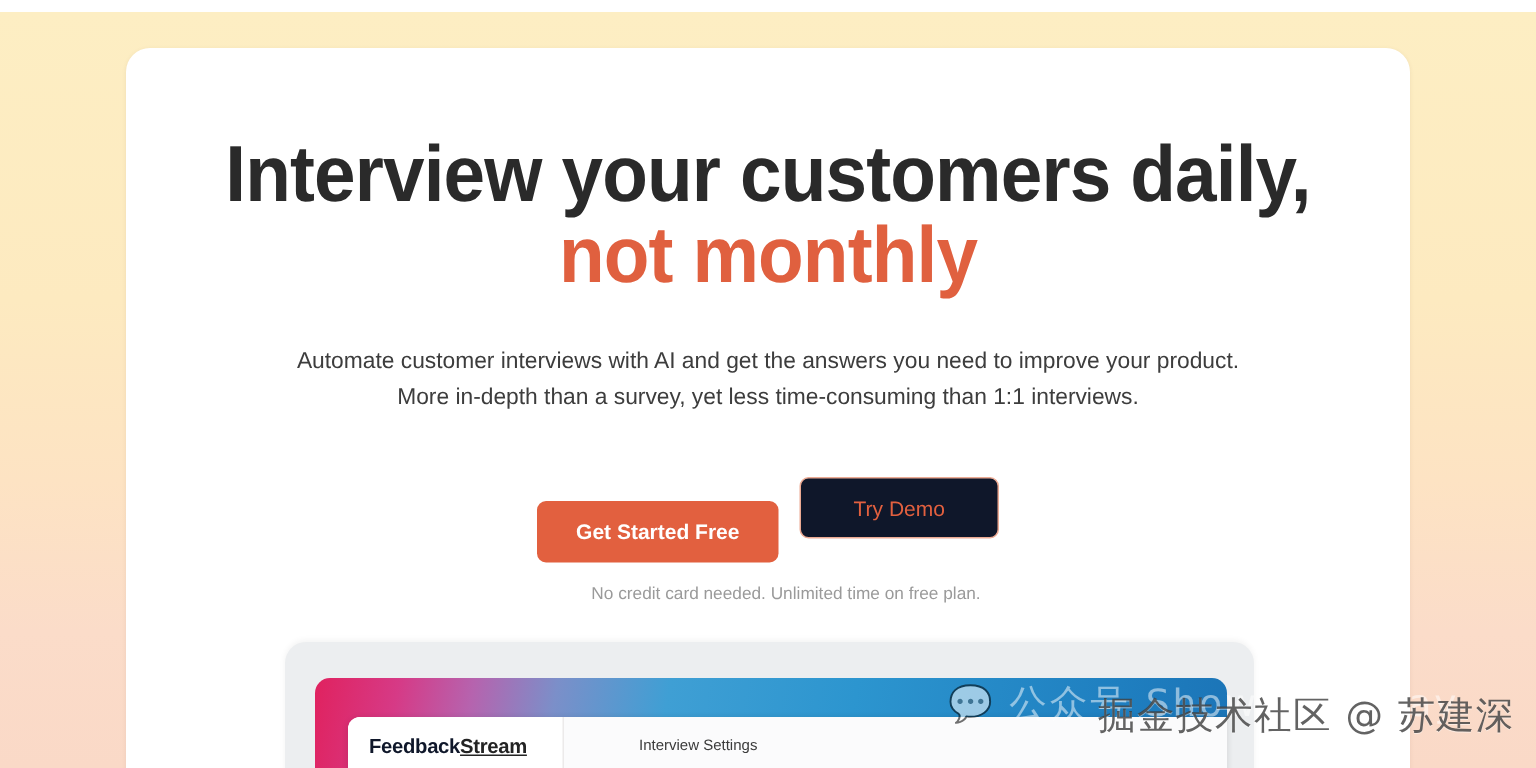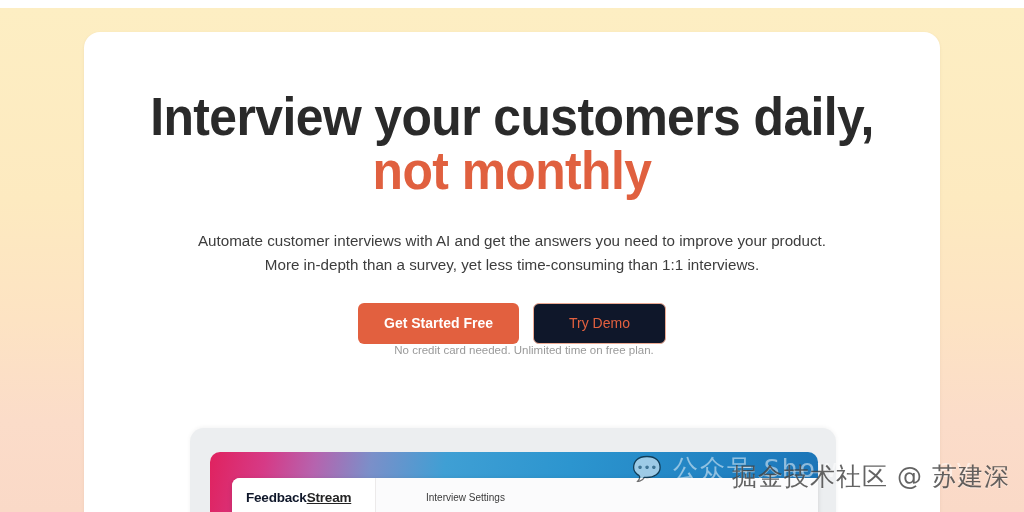--- a/index.html
+++ b/index.html
@@ -71,30 +71,32 @@
     cursor:pointer;
     display:flex;
     align-items:center;
     justify-content:center;
   }
   .btn-primary {
     width:161px; height:41px;
     background:#e2603f;
     color:#ffffff;
     border:none;
+    margin-top:31px;
   }
   .btn-secondary {
     width:133px; height:41px;
     background:#0f172a;
     color:#e2603f;
     border:1.4px solid #ecaa93;
     font-weight:normal;
   }
 
   .disclaimer {
+    margin-top:15px;
     text-align:center;
     font-size:11.5px;
     color:#9a9a9a;
     padding-left:24px;
   }
 
   
   .mockup-frame {
     position:absolute;
     left:106px; top:396px;

